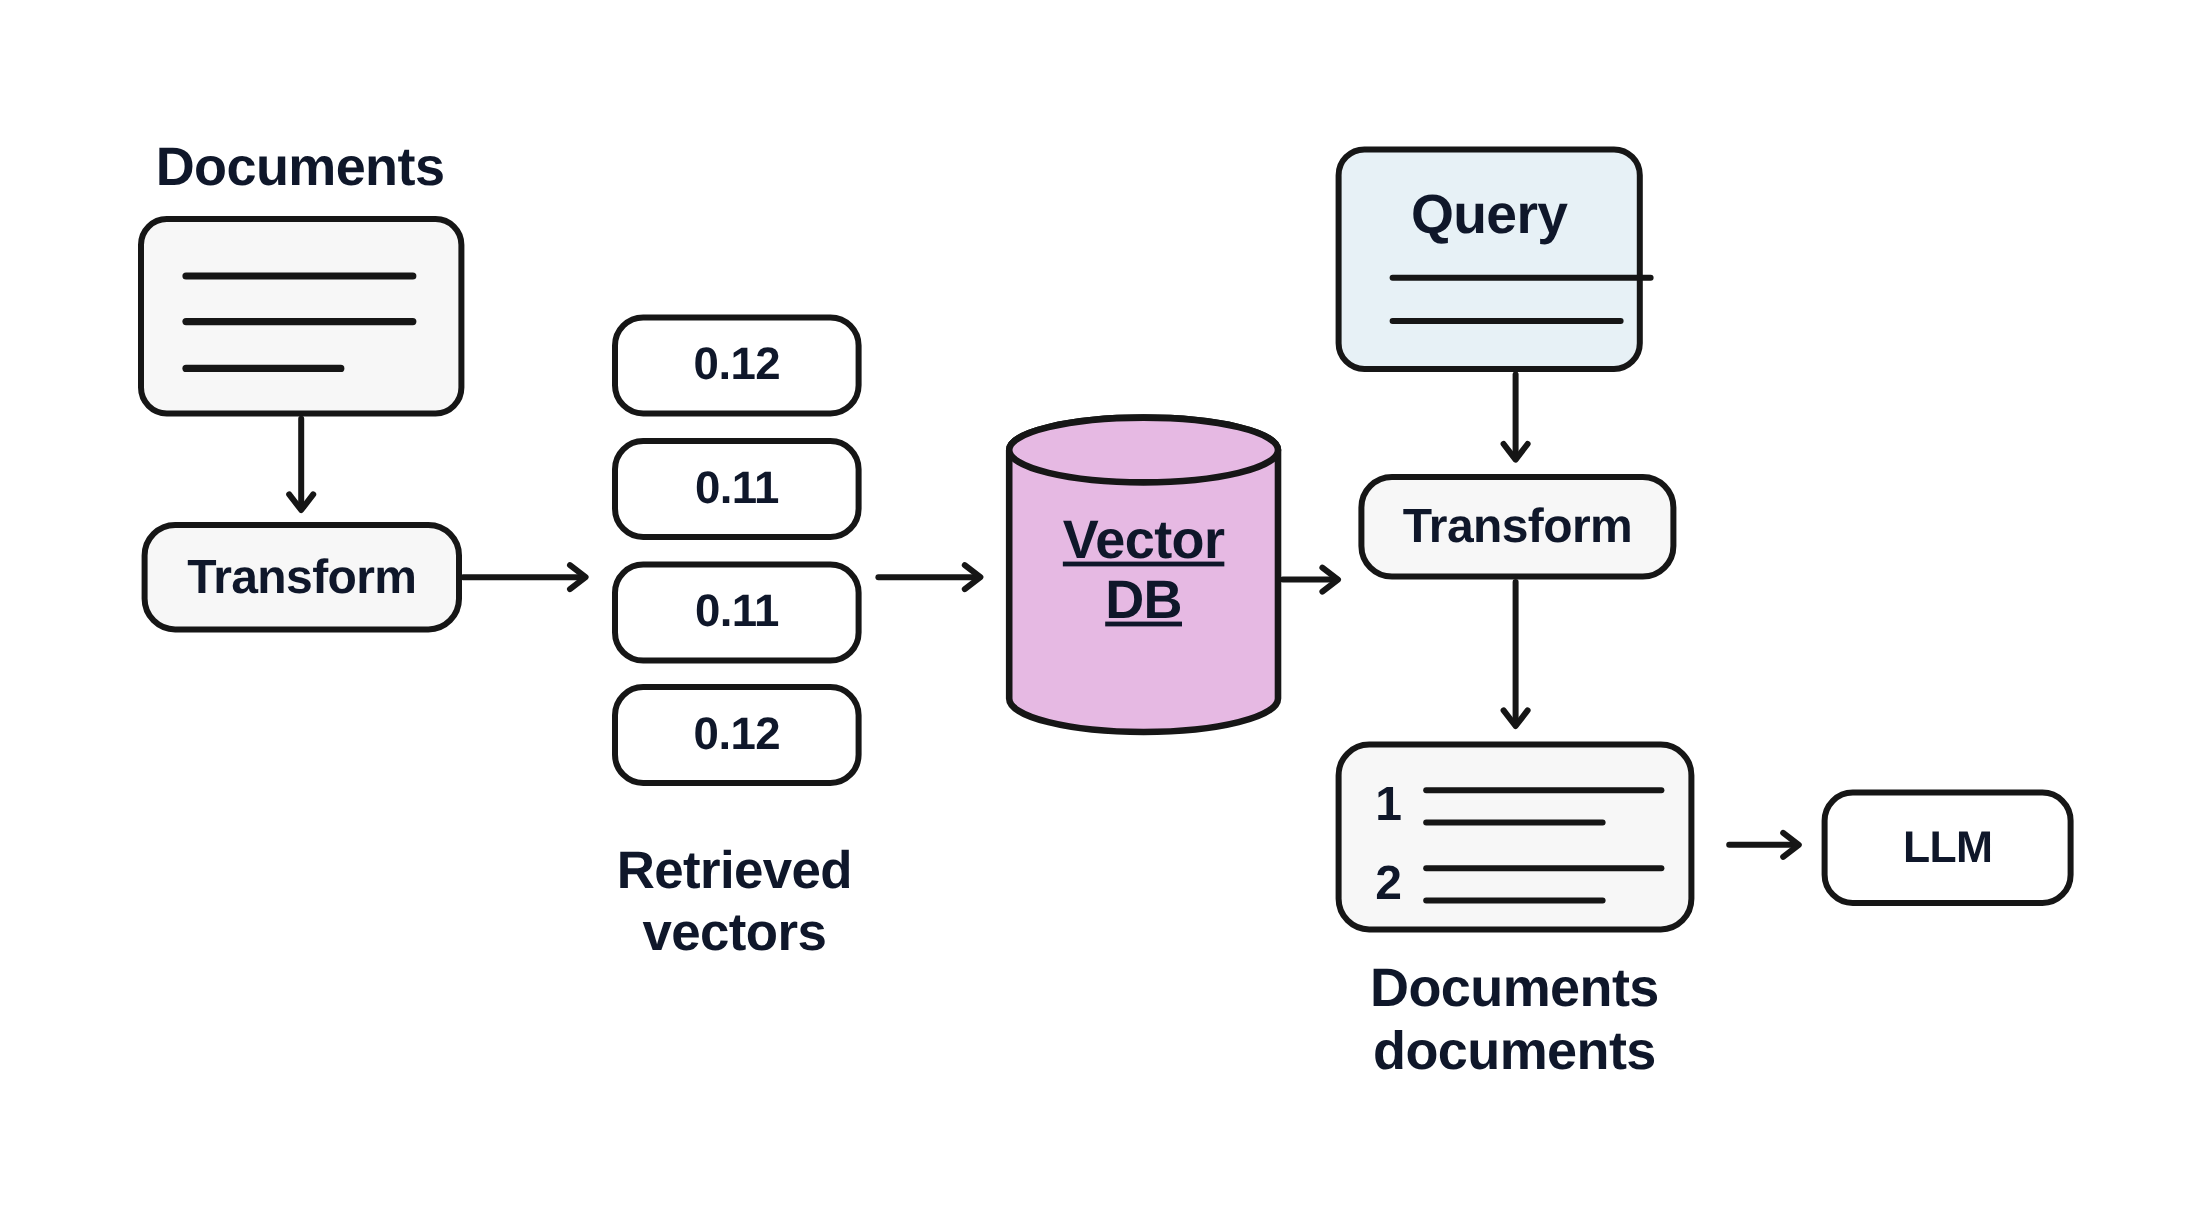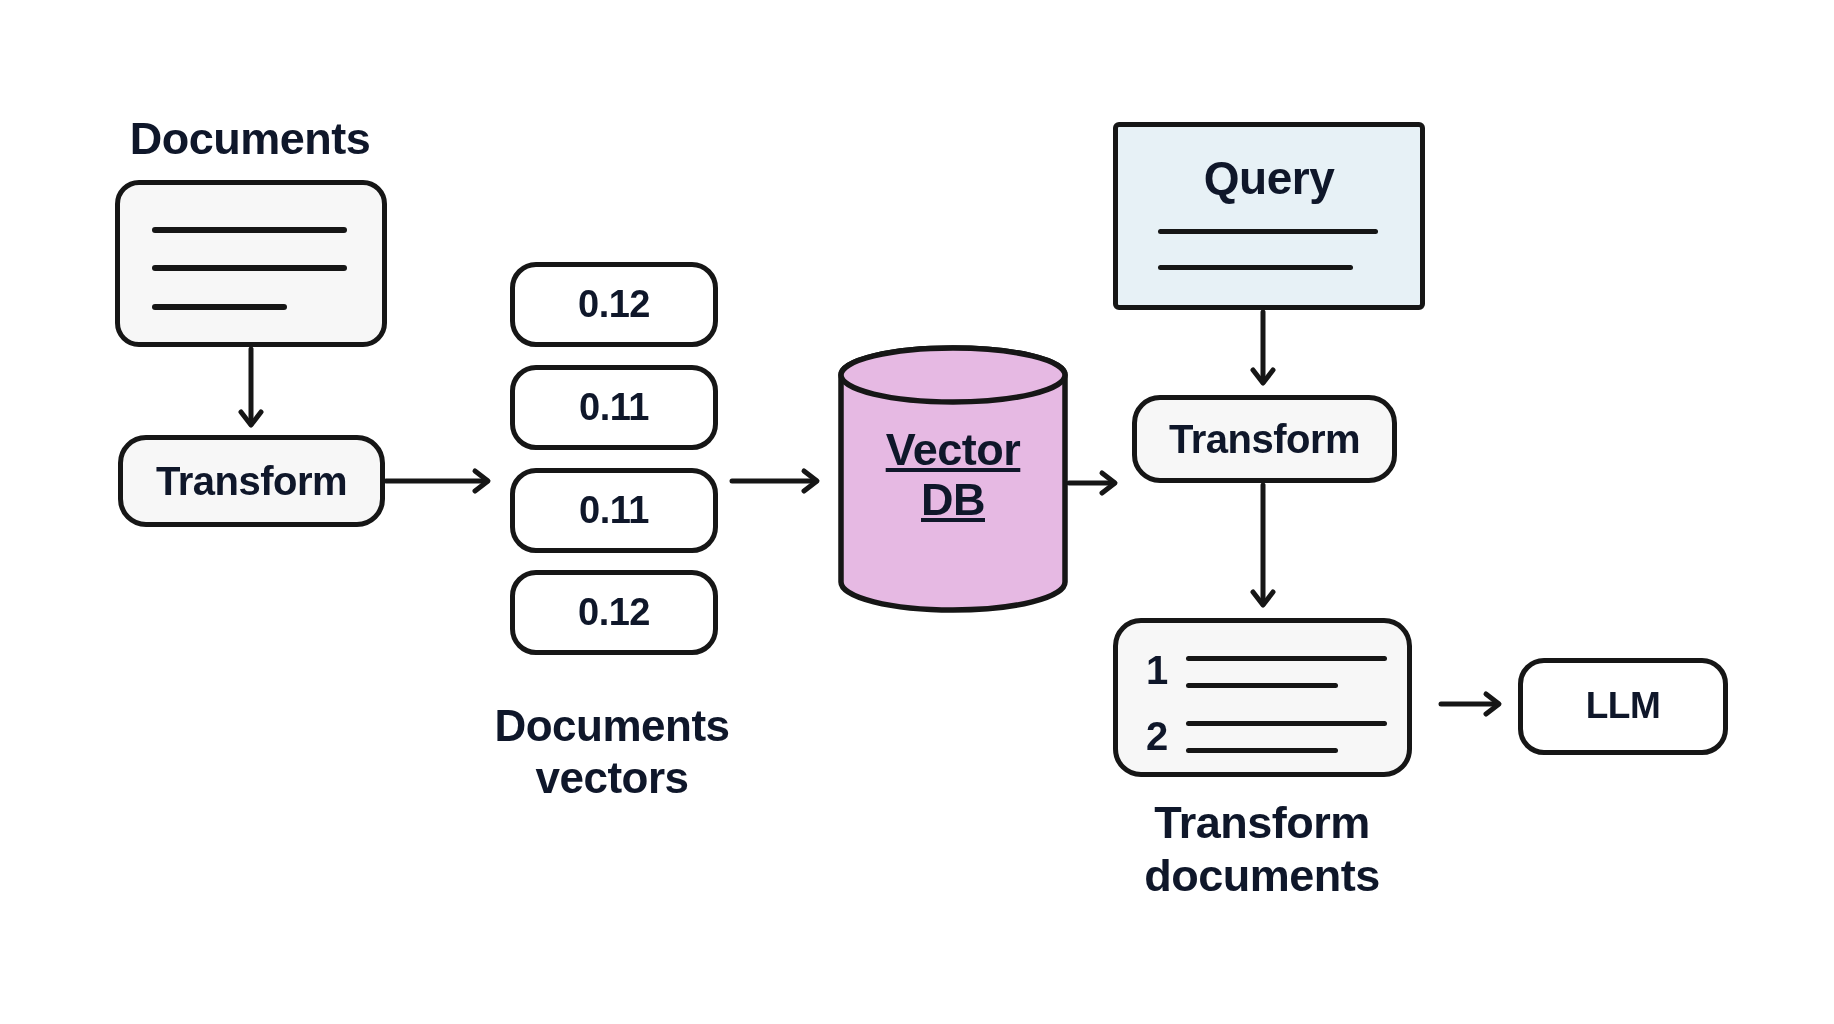--- a/index.html
+++ b/index.html
@@ -125,46 +125,46 @@
   <div class="node white-box" style="left:510px; top:365px; width:208px; height:85px; border-radius:26px;">
     <div class="node-label" style="font-size:38px;">0.11</div>
   </div>
   <div class="node white-box" style="left:510px; top:468px; width:208px; height:85px; border-radius:26px;">
     <div class="node-label" style="font-size:38px;">0.11</div>
   </div>
   <div class="node white-box" style="left:510px; top:570px; width:208px; height:85px; border-radius:26px;">
     <div class="node-label" style="font-size:38px;">0.12</div>
   </div>
 
-  <div class="free-label" style="left:462px; top:700px; width:300px; font-size:44px;">Documents vectors</div>
+  <div class="free-label" style="left:462px; top:700px; width:300px; font-size:44px;">Retrieved vectors</div>
 
   <svg id="vector-db-svg" width="232" height="270" viewBox="0 0 232 270">
     <path d="M4,31 L4,238 A112,28 0 0 0 228,238 L228,31 A112,27 0 0 0 4,31 Z" fill="#e6b9e3" stroke="#161616" stroke-width="5.5" stroke-linejoin="round"></path>
     <ellipse cx="116" cy="31" rx="112" ry="27" fill="#e6b9e3" stroke="#161616" stroke-width="5.5"></ellipse>
   </svg>
   <div id="vector-db-text">Vector DB</div>
 
-  <div class="node blue-box" style="left:1113px; top:122px; width:312px; height:188px; border-radius:6px;">
+  <div class="node blue-box" style="left:1113px; top:122px; width:256px; height:188px; border-radius:24px;">
     <div class="node-label" style="position:absolute; left:0; top:26px; width:100%; font-size:46px;">Query</div>
     <div class="thin-line" style="left:40px; top:102px; width:220px;"></div>
     <div class="thin-line" style="left:40px; top:138px; width:195px;"></div>
   </div>
 
   <div class="node gray-box" style="left:1132px; top:395px; width:265px; height:88px; border-radius:28px;">
     <div class="node-label" style="font-size:40px;">Transform</div>
   </div>
 
   <div class="node gray-box" style="left:1113px; top:618px; width:299px; height:159px; border-radius:28px;">
     <div class="num-label" style="left:28px; top:27px;">1</div>
     <div class="thin-line" style="left:68px; top:33px;  width:201px;"></div>
     <div class="thin-line" style="left:68px; top:60px;  width:152px;"></div>
     <div class="num-label" style="left:28px; top:93px;">2</div>
     <div class="thin-line" style="left:68px; top:98px;  width:201px;"></div>
     <div class="thin-line" style="left:68px; top:125px; width:152px;"></div>
   </div>
 
-  <div class="free-label" style="left:1112px; top:796px; width:300px; font-size:45px;">Transform documents</div>
+  <div class="free-label" style="left:1112px; top:796px; width:300px; font-size:45px;">Documents documents</div>
 
   <div class="node white-box" style="left:1518px; top:658px; width:210px; height:97px; border-radius:26px; border-width:5.5px;">
     <div class="node-label" style="font-size:37px;">LLM</div>
   </div>
 
 </div>
 
 </body></html>

